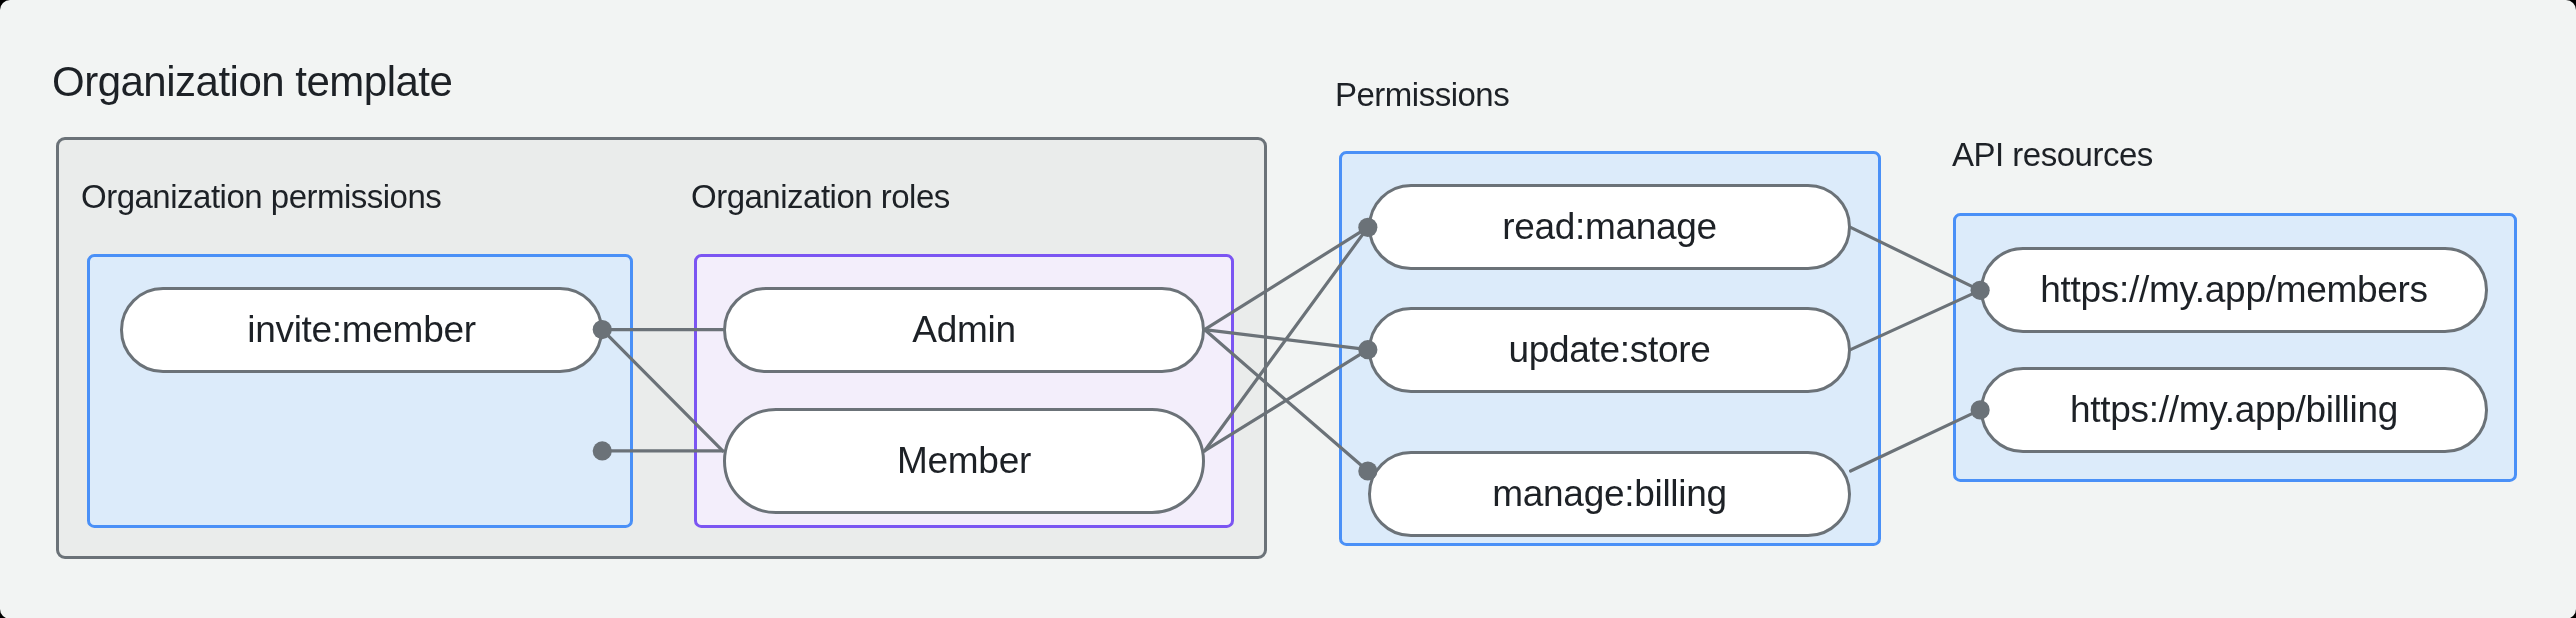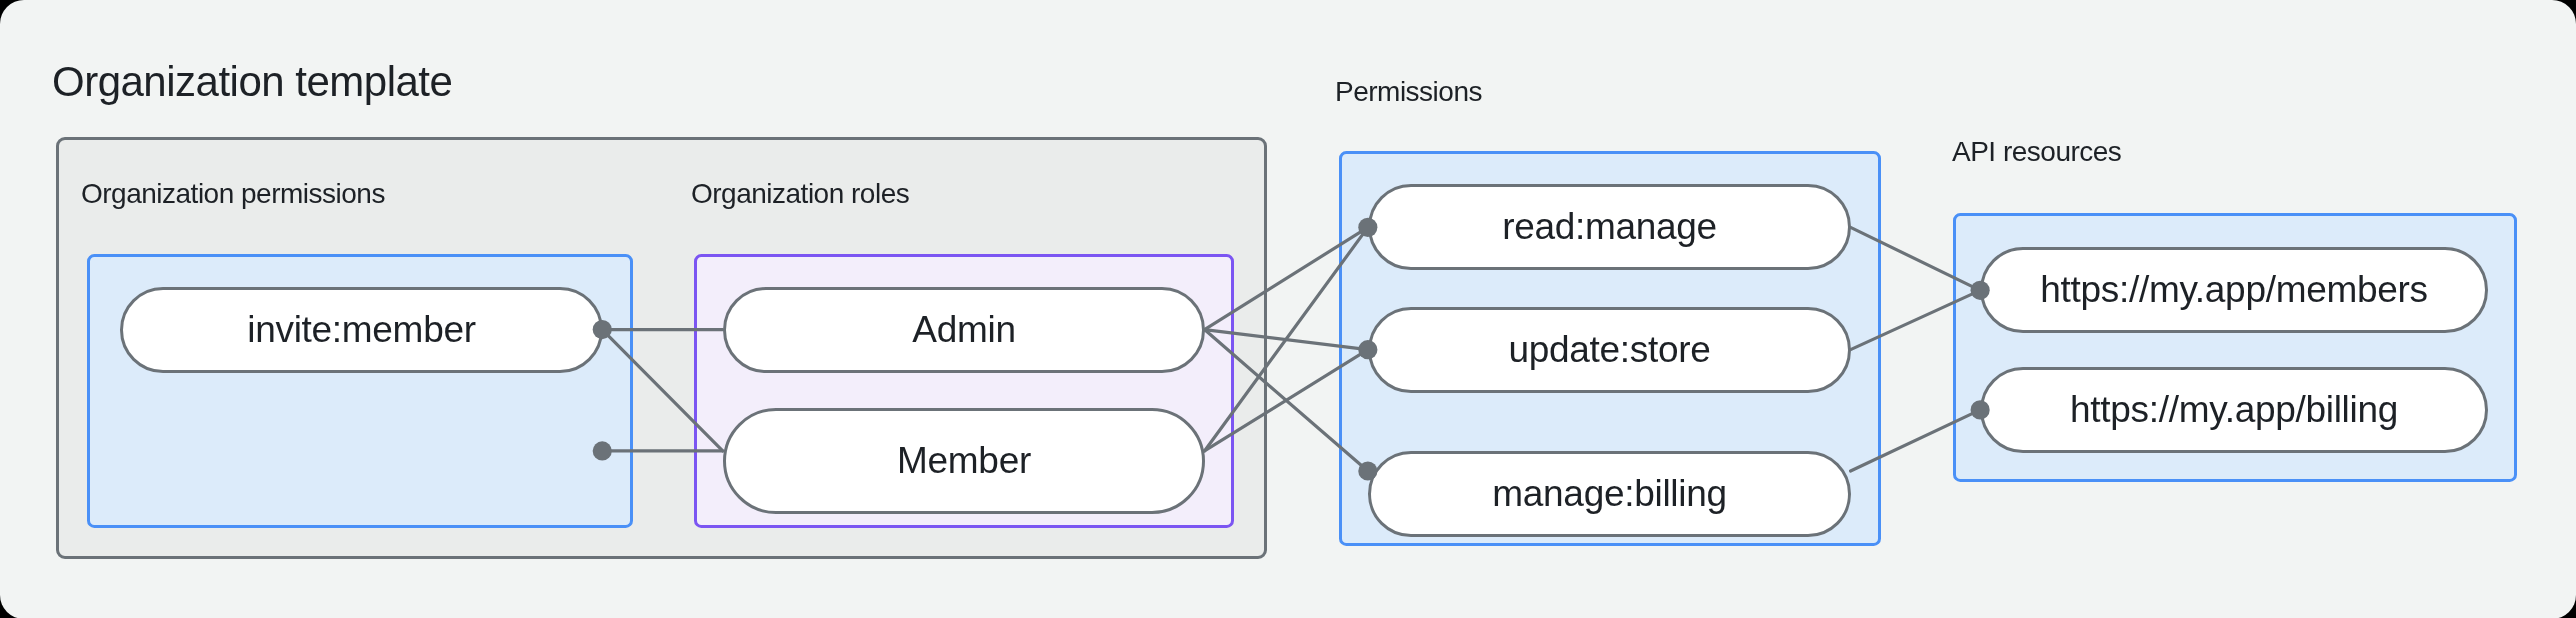--- a/index.html
+++ b/index.html
@@ -1,22 +1,22 @@
 <!DOCTYPE html>
 <html style="font-size:14.6px"><head>
 <meta charset="utf-8">
 <style>
   html,body{margin:0;padding:0;background:#000;}
   .screen{
     position:relative;width:2576px;height:619px;background:#F2F4F3;
-    border-radius:24px;overflow:hidden;
+    border-radius:10px;overflow:hidden;
     font-family:"Liberation Sans",sans-serif;color:#1D2126;
   }
   .label{
-    position:absolute;font-size:28px;font-weight:500;letter-spacing:-0.5px;
+    position:absolute;font-size:33px;font-weight:500;letter-spacing:-0.5px;
     white-space:nowrap;color:#1D2126;z-index:4;line-height:1;
   }
   .title{font-size:42px;}
   .box{position:absolute;box-sizing:border-box;z-index:1;}
   .box-gray{background:#EAECEB;border:3.7px solid #6B7278;border-radius:9px;}
   .box-blue{background:#DCEBFA;border:3.7px solid #4A90F7;border-radius:7.3px;z-index:2;}
   .box-purple{background:#F3EEFB;border:3.7px solid #7B55F2;border-radius:7.3px;z-index:2;}
   .pill{
     position:absolute;box-sizing:border-box;background:#FFFFFF;
     border:3.2px solid #6B7278;border-radius:55px;z-index:10;

